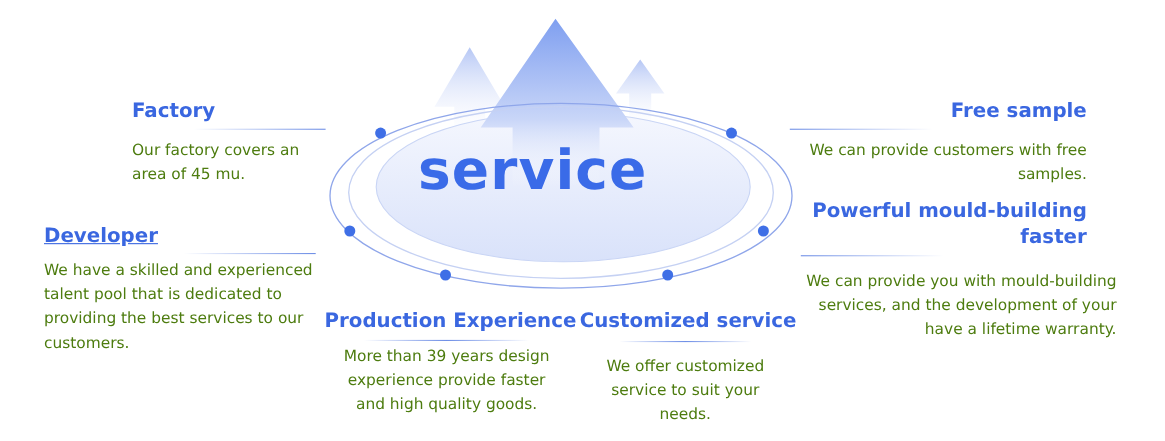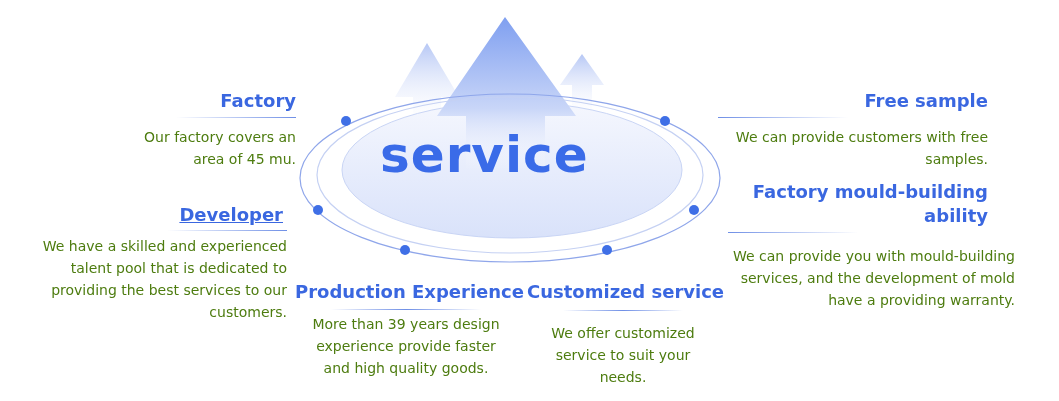--- a/index.html
+++ b/index.html
@@ -3,21 +3,21 @@
 <meta charset="utf-8">
 <style>
   html, body { margin: 0; padding: 0; background: #ffffff; }
   body { width: 1059px; height: 401px; position: relative; overflow: hidden;
          font-family: "DejaVu Sans", "Liberation Sans", sans-serif; }
   .graphic { position: absolute; left: 0; top: 0; width: 1059px; height: 401px; }
   .item { position: absolute; }
   .item .title { color: #3a67e0; font-weight: bold; font-size: 18px; line-height: 24px; white-space: nowrap; }
   .item .rule { height: 1px; margin: 4px 0 8px 0; }
   .item .desc { color: #4d7c0f; font-size: 14px; line-height: 22px; }
-  .right-align { text-align: right; }
+  .right-align { text-align: left; }
   .right-align .rule { background: linear-gradient(to left, #6f8fe6, rgba(111,143,230,0)); margin-left: auto; }
   .left-align { text-align: right; }
   .left-align .rule { background: linear-gradient(to right, #6f8fe6, rgba(111,143,230,0)); }
   .center-align { text-align: center; }
   .center-align .rule { background: linear-gradient(to right, rgba(111,143,230,0), #6f8fe6, rgba(111,143,230,0)); margin-left: auto; margin-right: auto; }
   .center-word { position: absolute; left: 380px; top: 124px; width: 250px; 
                  color: #3a6be8; font-weight: bold; font-size: 50px; line-height: 62px; letter-spacing: 1px; }
 </style>
 </head>
 <body>
@@ -91,16 +91,16 @@
   <div class="desc" style="padding:0 8px;">We offer customized service to suit your needs.</div>
 </div>
 
 <div class="item left-align" style="left:718px; top:89px; width:270px;">
   <div class="title" style="padding-left:9px;">Free sample</div>
   <div class="rule" style="width:130px;"></div>
   <div class="desc" style="padding-left:7px;">We can provide customers with free samples.</div>
 </div>
 
 <div class="item left-align" style="left:728px; top:180px; width:290px;">
-  <div class="title" style="white-space:normal; width:260px;">Factory mould-building ability</div>
+  <div class="title" style="white-space:normal; width:260px;">Powerful mould-building faster</div>
   <div class="rule" style="width:130px; margin-top:4px; margin-bottom:12px;"></div>
-  <div class="desc" style="margin-left:-3px; width:290px;">We can provide you with mould-building services, and the development of mold have a providing warranty.</div>
+  <div class="desc" style="margin-left:-3px; width:290px;">We can provide you with mould-building services, and the development of your have a lifetime warranty.</div>
 </div>
 
 </body></html>

